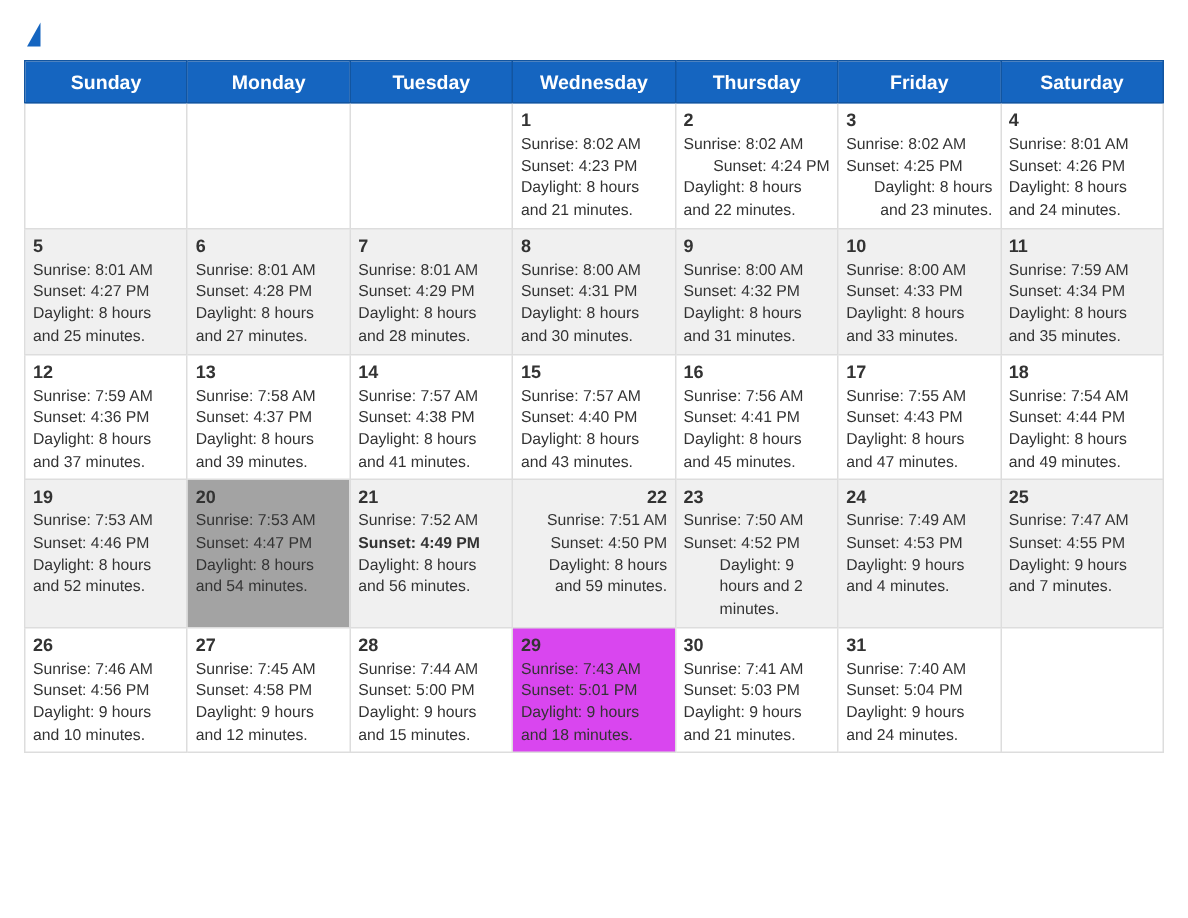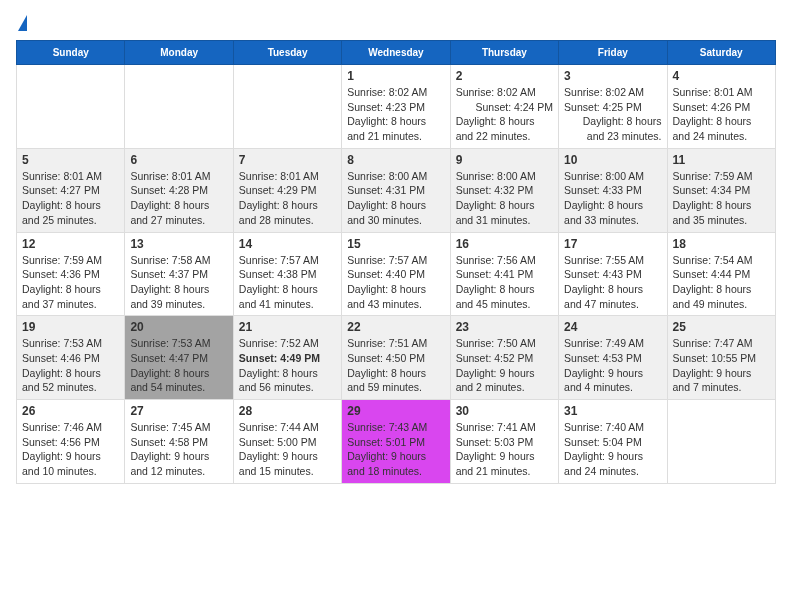--- a/index.html
+++ b/index.html
@@ -48,21 +48,21 @@
       margin-top: 2px;
     }
     .calendar {
       width: 100%;
       border-collapse: collapse;
       border: 1px solid #ccc;
     }
     .calendar th {
       background-color: #1565c0;
       color: #fff;
-      font-size: 10px;
+      font-size: 13px;
       font-weight: bold;
       padding: 6px 4px;
       text-align: center;
       border: 1px solid #1255a0;
     }
     .calendar td {
       vertical-align: top;
       border: 1px solid #ddd;
       padding: 4px 5px;
       width: calc(100% / 7);
@@ -251,42 +251,42 @@
           <span style="display: block; line-height: 1.4;">Sunrise: 7:53 AM</span>
           <span style="display: block; line-height: 1.4;">Sunset: 4:47 PM</span>
           <span style="display: block; line-height: 1.4;">Daylight: 8 hours and 54 minutes.</span>
         </td>
         <td style="background-color: rgb(240, 240, 240);">
           <span class="day-number">21</span>
           <span style="display: block; line-height: 1.4;">Sunrise: 7:52 AM</span>
           <span style="display: block; line-height: 1.4; font-weight: bold;">Sunset: 4:49 PM</span>
           <span style="display: block; line-height: 1.4;">Daylight: 8 hours and 56 minutes.</span>
         </td>
-        <td style="background-color: rgb(240, 240, 240);">
+        <td style="background-color: rgb(240, 240, 240); text-align: right;">
           <span class="day-number">22</span>
           <span style="display: block; line-height: 1.4;">Sunrise: 7:51 AM</span>
           <span style="display: block; line-height: 1.4;">Sunset: 4:50 PM</span>
           <span style="display: block; line-height: 1.4;">Daylight: 8 hours and 59 minutes.</span>
         </td>
         <td style="background-color: rgb(240, 240, 240);">
           <span class="day-number">23</span>
           <span style="display: block; line-height: 1.4;">Sunrise: 7:50 AM</span>
           <span style="display: block; line-height: 1.4;">Sunset: 4:52 PM</span>
-          <span style="display: block; line-height: 1.4;">Daylight: 9 hours and 2 minutes.</span>
+          <span style="display: block; line-height: 1.4; margin-left: 24px;">Daylight: 9 hours and 2 minutes.</span>
         </td>
         <td style="background-color: rgb(240, 240, 240);">
           <span class="day-number">24</span>
           <span style="display: block; line-height: 1.4;">Sunrise: 7:49 AM</span>
           <span style="display: block; line-height: 1.4;">Sunset: 4:53 PM</span>
           <span style="display: block; line-height: 1.4;">Daylight: 9 hours and 4 minutes.</span>
         </td>
         <td style="background-color: rgb(240, 240, 240);">
           <span class="day-number">25</span>
           <span style="display: block; line-height: 1.4;">Sunrise: 7:47 AM</span>
-          <span style="display: block; line-height: 1.4;">Sunset: 10:55 PM</span>
+          <span style="display: block; line-height: 1.4;">Sunset: 4:55 PM</span>
           <span style="display: block; line-height: 1.4;">Daylight: 9 hours and 7 minutes.</span>
         </td>
       </tr>
       <tr class="row-odd">
         <td style="background-color: rgb(255, 255, 255);">
           <span class="day-number">26</span>
           <span style="display: block; line-height: 1.4;">Sunrise: 7:46 AM</span>
           <span style="display: block; line-height: 1.4;">Sunset: 4:56 PM</span>
           <span style="display: block; line-height: 1.4;">Daylight: 9 hours and 10 minutes.</span>
         </td>

